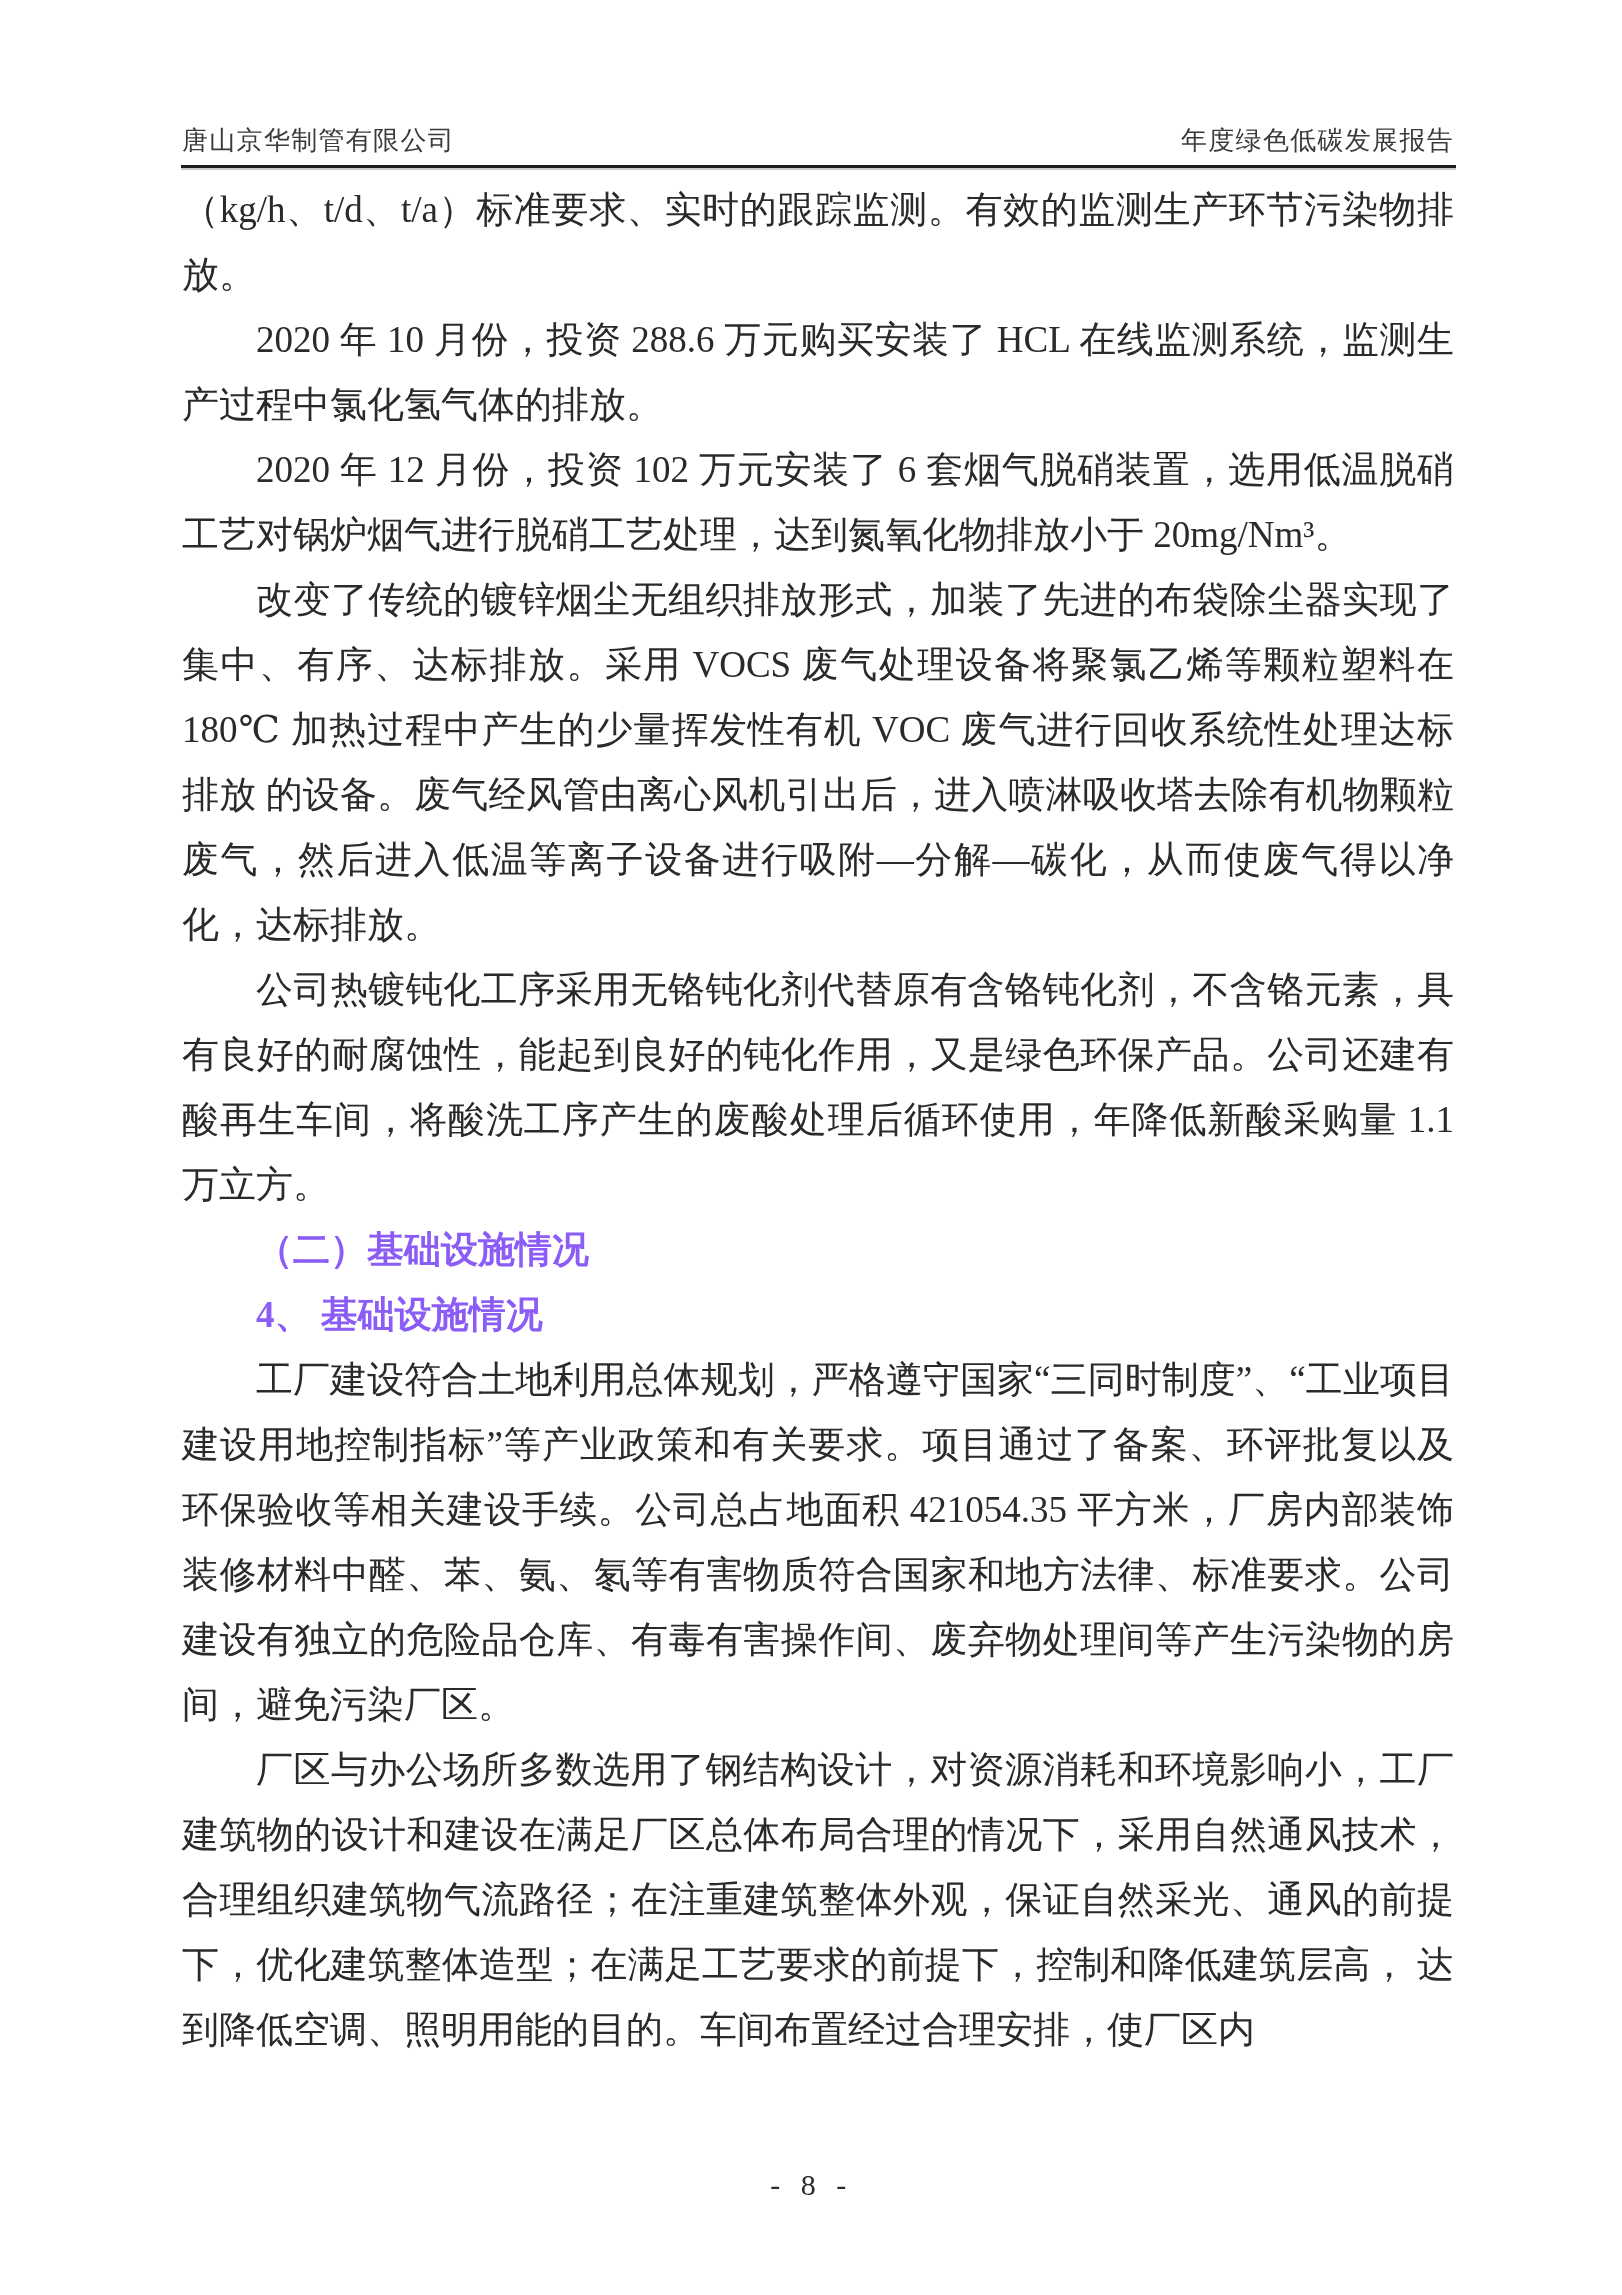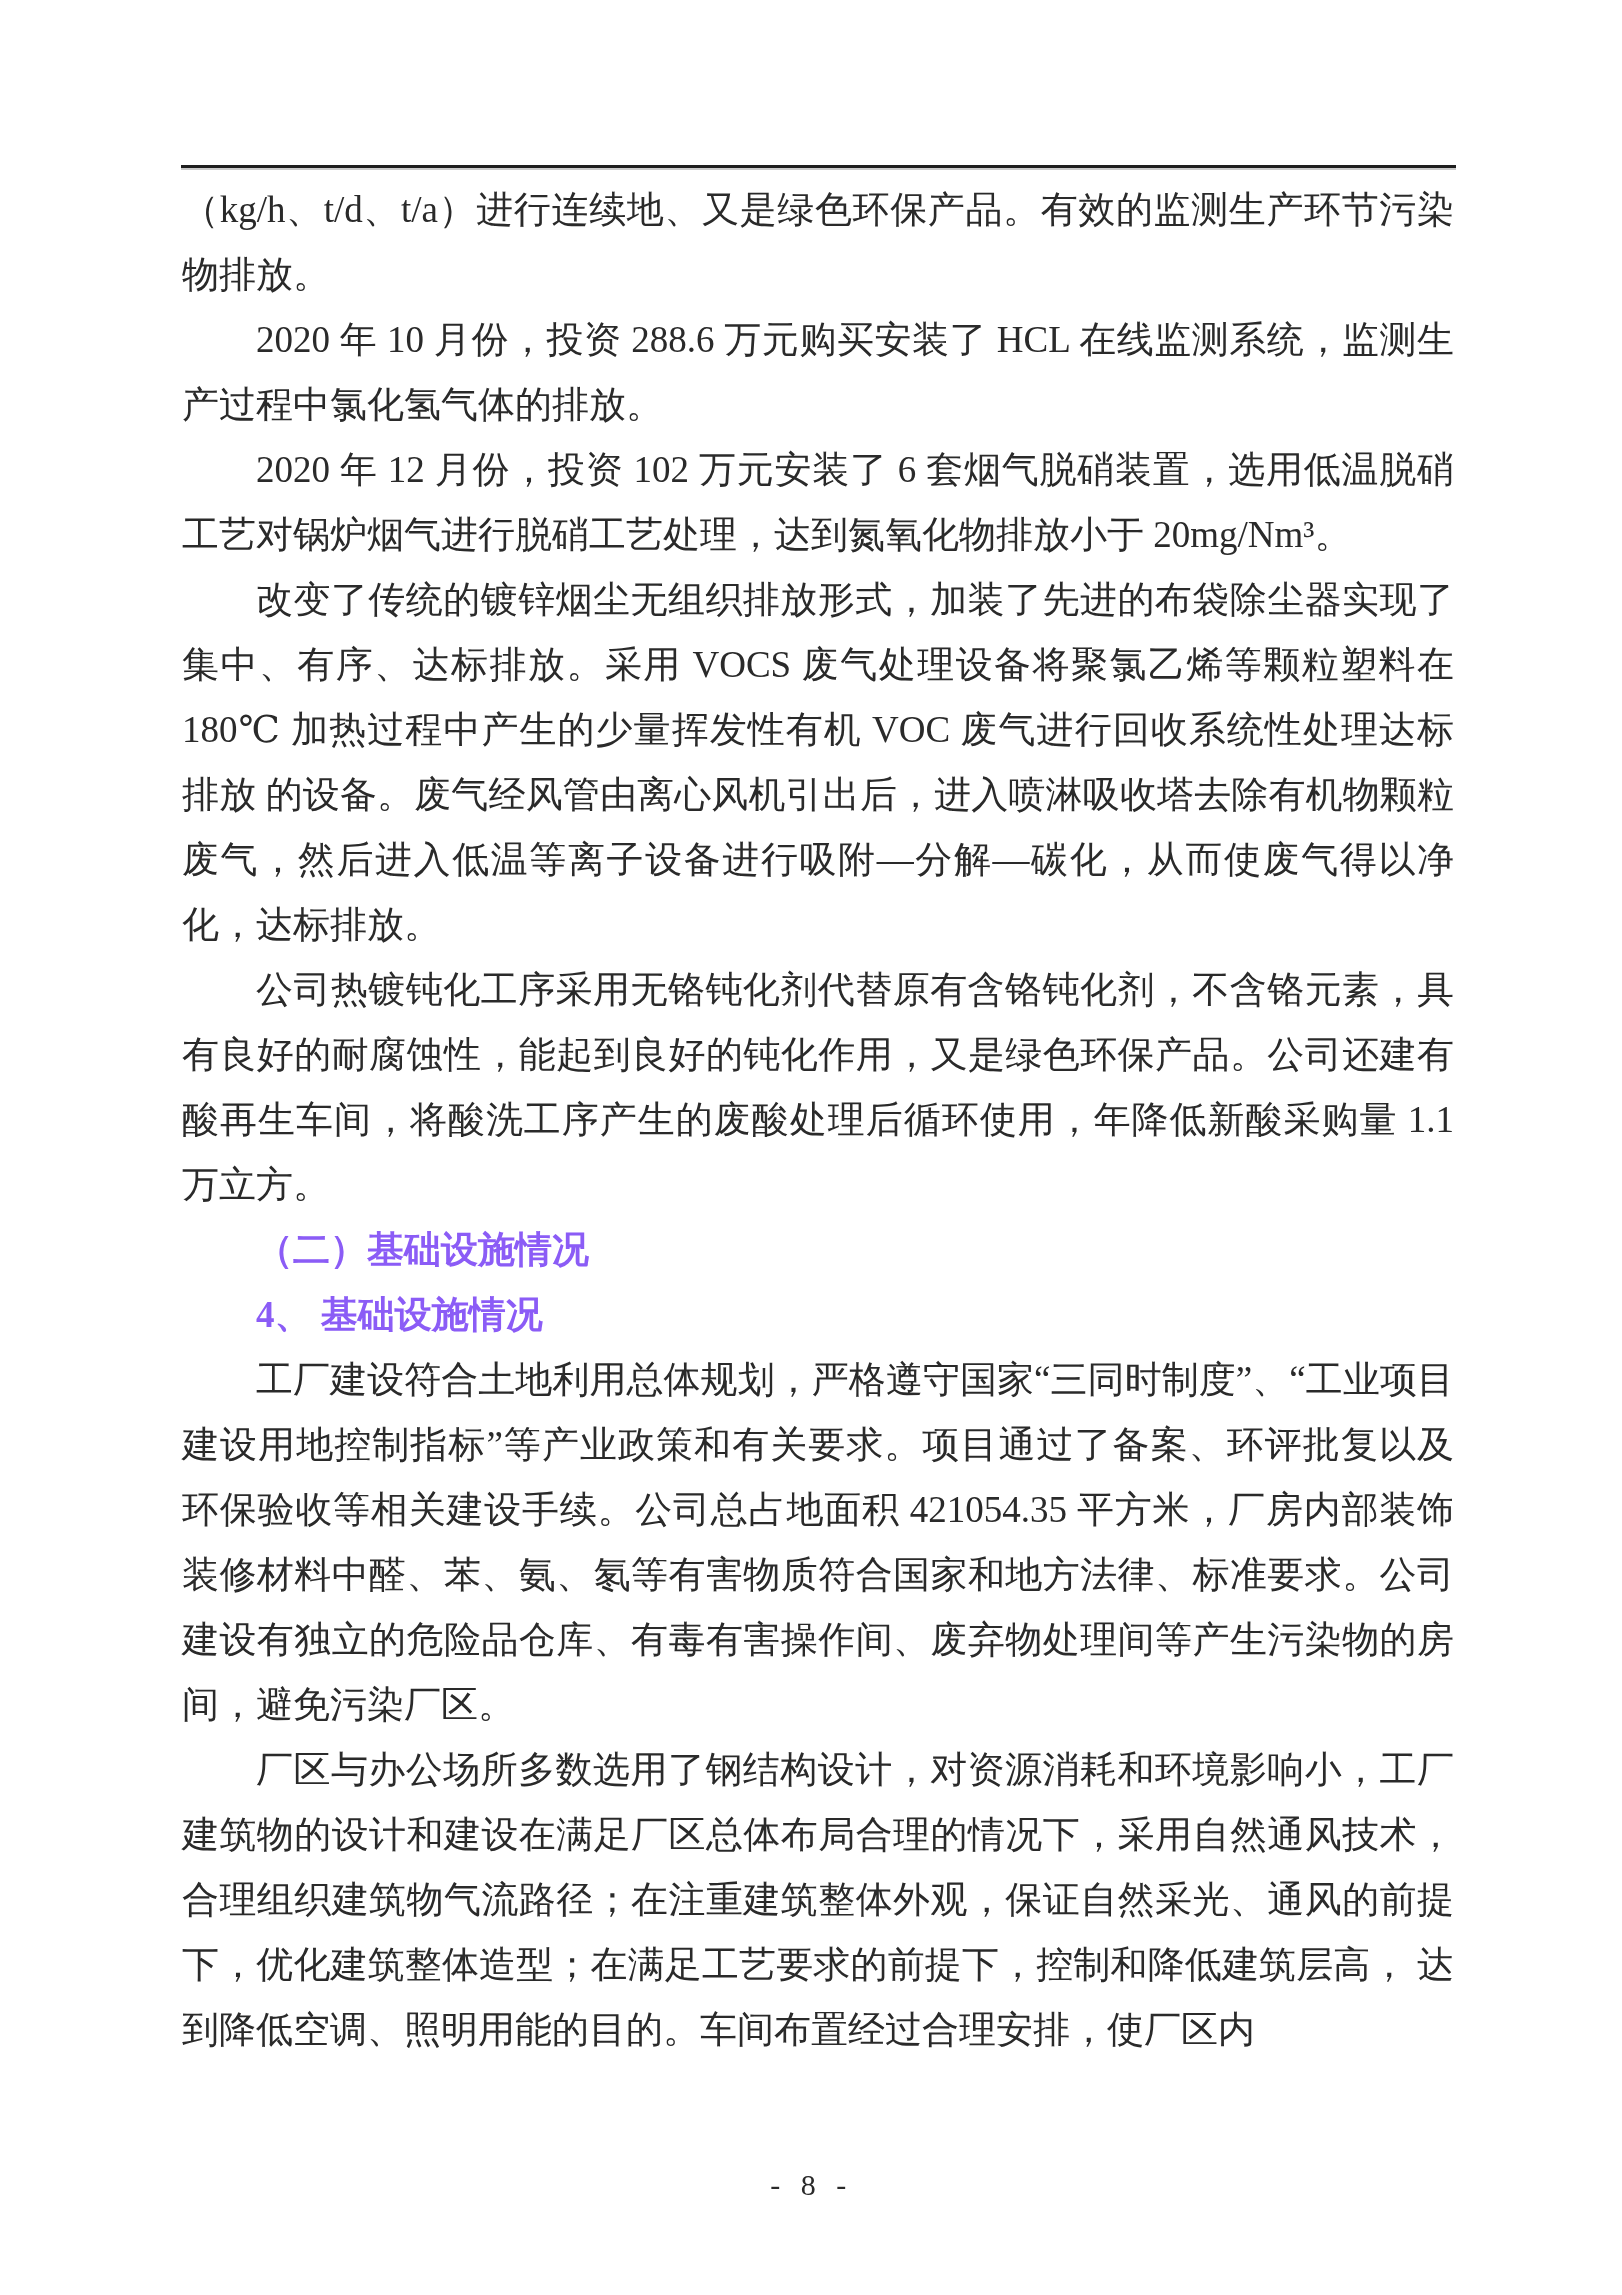--- a/index.html
+++ b/index.html
@@ -55,24 +55,28 @@
     font-size: 30px;
     color: #2a2a2a;
     letter-spacing: 6.5px;
   }
 </style>
 </head>
 <body>
 
 <div class="page">
 
+  <div class="header">
+    <span>唐山京华制管有限公司</span>
+    <span>年度绿色低碳发展报告</span>
+  </div>
   <div class="header-rule"></div>
 
   <div class="body-text">
-    <p>（kg/h、t/d、t/a）进行连续地、又是绿色环保产品。有效的监测生产环节污染物排放。</p>
+    <p>（kg/h、t/d、t/a）标准要求、实时的跟踪监测。有效的监测生产环节污染物排放。</p>
     <p class="indent">2020 年 10 月份，投资 288.6 万元购买安装了 HCL 在线监测系统，监测生产过程中氯化氢气体的排放。</p>
     <p class="indent">2020 年 12 月份，投资 102 万元安装了 6 套烟气脱硝装置，选用低温脱硝工艺对锅炉烟气进行脱硝工艺处理，达到氮氧化物排放小于 20mg/Nm³。</p>
     <p class="indent">改变了传统的镀锌烟尘无组织排放形式，加装了先进的布袋除尘器实现了集中、有序、达标排放。采用 VOCS 废气处理设备将聚氯乙烯等颗粒塑料在 180℃ 加热过程中产生的少量挥发性有机 VOC 废气进行回收系统性处理达标排放 的设备。废气经风管由离心风机引出后，进入喷淋吸收塔去除有机物颗粒废气，然后进入低温等离子设备进行吸附—分解—碳化，从而使废气得以净化，达标排放。</p>
     <p class="indent">公司热镀钝化工序采用无铬钝化剂代替原有含铬钝化剂，不含铬元素，具有良好的耐腐蚀性，能起到良好的钝化作用，又是绿色环保产品。公司还建有酸再生车间，将酸洗工序产生的废酸处理后循环使用，年降低新酸采购量 1.1 万立方。</p>
     <p class="heading">（二）基础设施情况</p>
     <p class="heading">4、 基础设施情况</p>
     <p class="indent">工厂建设符合土地利用总体规划，严格遵守国家“三同时制度”、“工业项目建设用地控制指标”等产业政策和有关要求。项目通过了备案、环评批复以及环保验收等相关建设手续。公司总占地面积 421054.35 平方米，厂房内部装饰装修材料中醛、苯、氨、氡等有害物质符合国家和地方法律、标准要求。公司建设有独立的危险品仓库、有毒有害操作间、废弃物处理间等产生污染物的房间，避免污染厂区。</p>
     <p class="indent">厂区与办公场所多数选用了钢结构设计，对资源消耗和环境影响小，工厂建筑物的设计和建设在满足厂区总体布局合理的情况下，采用自然通风技术，合理组织建筑物气流路径；在注重建筑整体外观，保证自然采光、通风的前提下，优化建筑整体造型；在满足工艺要求的前提下，控制和降低建筑层高， 达到降低空调、照明用能的目的。车间布置经过合理安排，使厂区内</p>
   </div>
 

